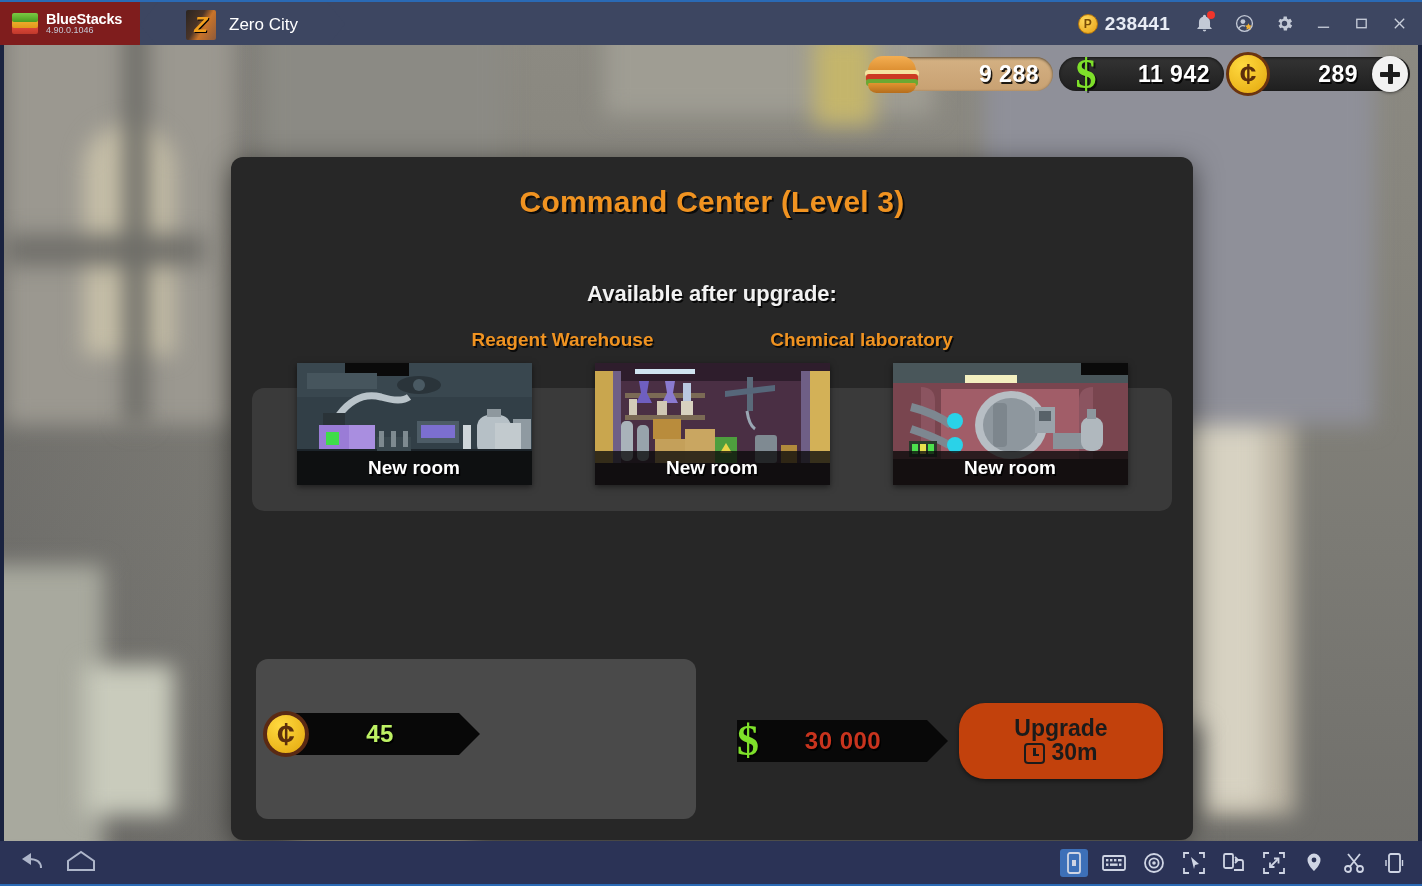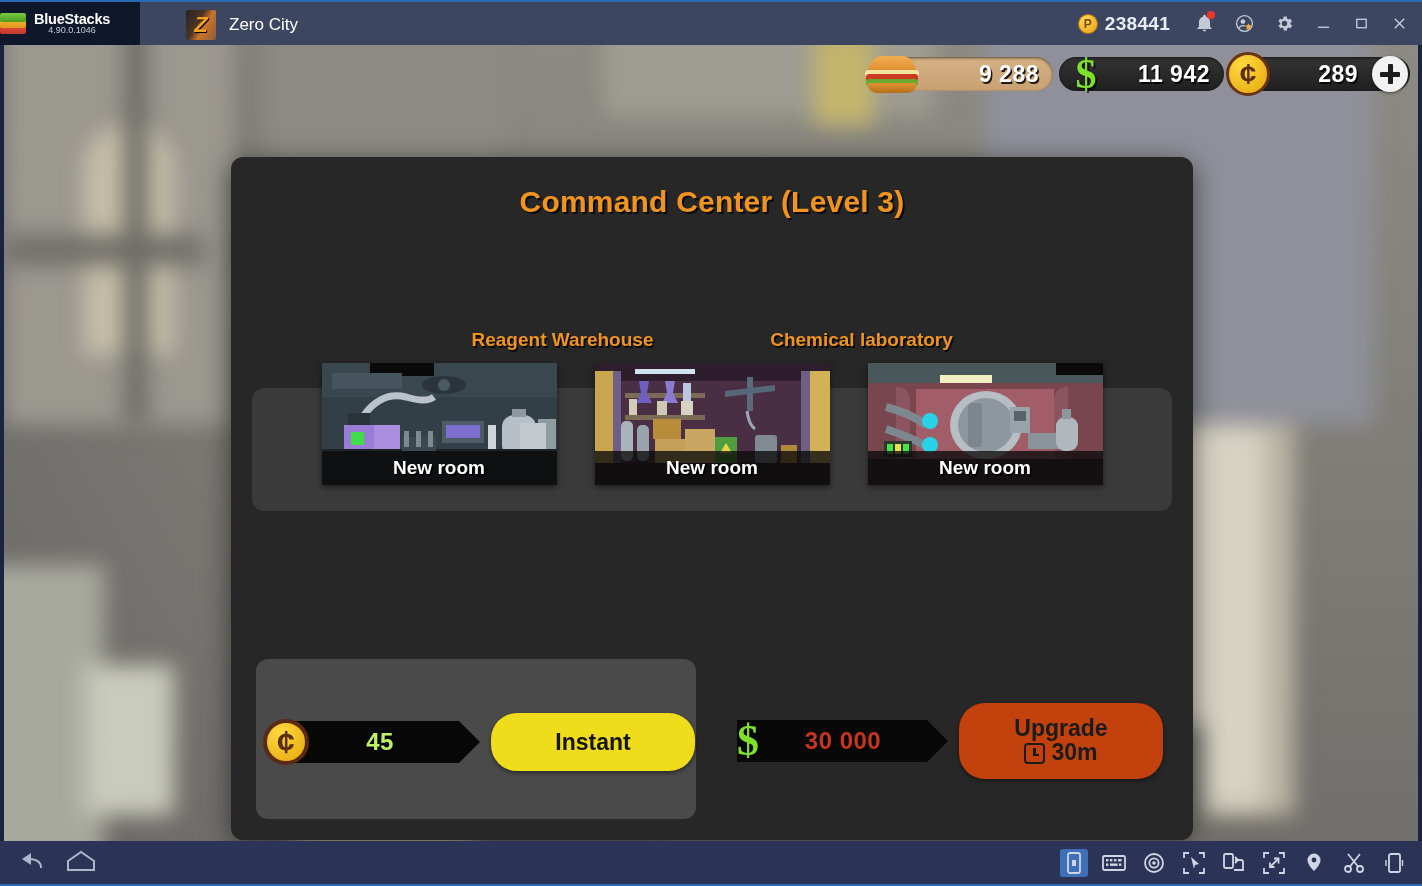--- a/index.html
+++ b/index.html
@@ -13,23 +13,22 @@
 
   
   .titlebar {
     position: absolute; top: 0; left: 0; width: 1422px; height: 45px;
     background: #3d4661;
     display: flex; align-items: stretch;
     border-top: 2px solid #2a6ab5;
   }
   .bs-brand {
     width: 140px; display: flex; align-items: center; gap: 8px;
-    background: #0f172a;
+    padding-left: 12px; background: #7f1d1d;
     position: relative;
-    text-align: center;
   }
   .bs-logo { width: 26px; height: 26px; position: relative; flex: none; }
   .bs-logo i { position: absolute; left: 0; width: 26px; height: 9px; border-radius: 2px; display:block;}
   .bs-logo i:nth-child(1){ top: 14px; background: linear-gradient(180deg,#e84d3d,#c0392b); transform: skewX(-0deg);}
   .bs-logo i:nth-child(2){ top: 8px;  background: linear-gradient(180deg,#f2b134,#e09a1a); }
   .bs-logo i:nth-child(3){ top: 2px;  background: linear-gradient(180deg,#7ac943,#4a9c1f); }
   .bs-name { line-height: 1; }
   .bs-name .n1 { color: #fff; font-size: 14.5px; font-weight: bold; letter-spacing: -0.2px; }
   .bs-name .n2 { color: #c4c9d6; font-size: 9px; margin-top: 0; }
 
@@ -187,21 +186,21 @@
     color: #f09321; font-size: 19px; font-weight: bold; white-space: nowrap;
     text-shadow: 1.5px 1.5px 0 rgba(0,0,0,0.75);
   }
 
   .rooms-panel {
     position: absolute; left: 21px; top: 231px; width: 920px; height: 123px;
     background: #3a3a3a; border-radius: 12px;
   }
   .rooms-cards {
     position: absolute; top: 206px; left: 0; width: 962px;
-    display:flex; justify-content:center; gap: 38px;
+    display:flex; justify-content:center; gap: 63px;
   }
   .card {
     width: 235px; height: 122px; position: relative; overflow: hidden;
     background: #111; cursor: pointer;
     box-shadow: 0 2px 6px rgba(0,0,0,0.5);
   }
   .card .art { position:absolute; inset:0; }
   .card .label {
     position: absolute; left: 0; bottom: 0; width: 100%; height: 34px;
     background: rgba(10,10,10,0.78);
@@ -417,20 +416,21 @@
         <div class="track">
             <span class="val">289</span>
           </div>
         <div class="plusbtn"></div>
       </div>
     </div>
 
     <div class="dialog">
 
       <div class="dlg-title">Command Center (Level 3)</div>
+      <div class="dlg-sub">Available after upgrade:</div>
 
       <div class="rooms-head">
         <div class="roomcol">
             <div class="room-title">Reagent Warehouse</div>
           </div>
         <div class="roomcol">
             <div class="room-title">Chemical laboratory</div>
           </div>
       </div>
 
@@ -545,23 +545,20 @@
 
       <div class="act-instant"></div>
 
       <div class="act-row" style="left: 48px; top: 556px;">
         <div class="pricebar" style="width: 180px;">
           <div class="picon">
               <div class="gold-sm">¢</div>
             </div>
           <span class="pv" style="color:#bef264;">45</span>
         </div>
-        <div class="btn-pill btn-instant" style="margin-left: 32px;">
-          <span>Instant</span>
-        </div>
       </div>
 
       <div class="act-row" style="left: 506px; top: 546px;">
         <div class="pricebar" style="width: 190px;">
           <div class="picon" style="left:-12px;">
               <div class="dollar-sm">$</div>
             </div>
           <span class="pv" style="color:#c8341e;">30 000</span>
         </div>
         <div class="btn-pill btn-upgrade" style="margin-left: 32px;">

